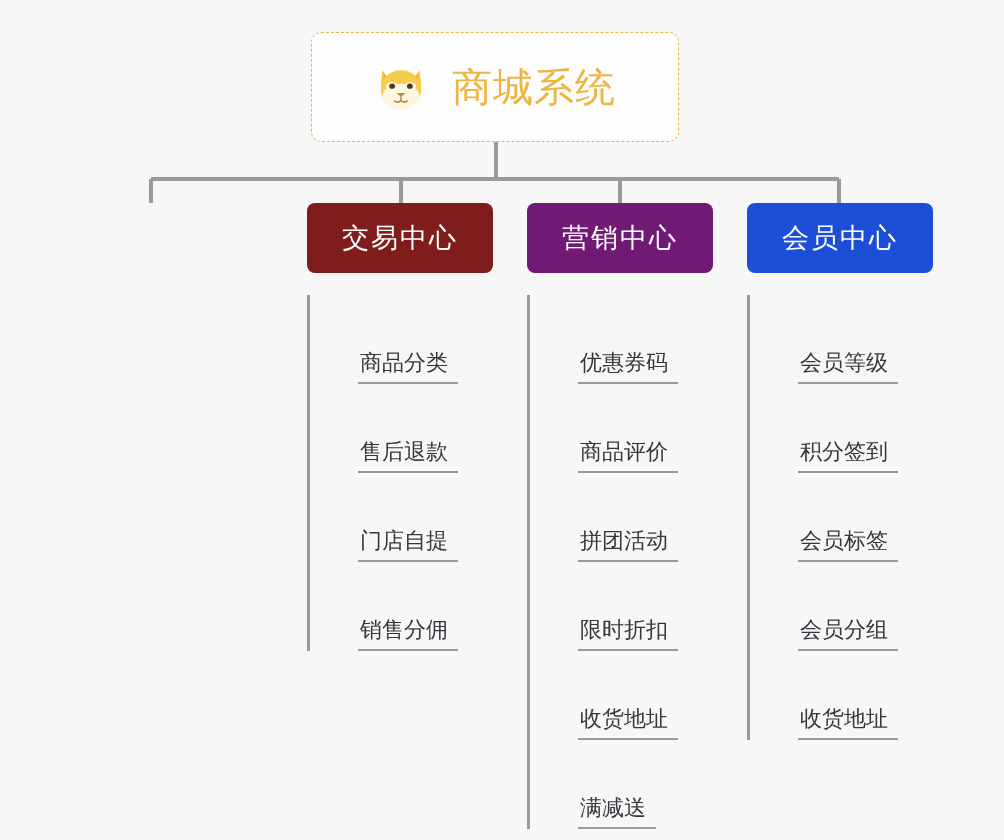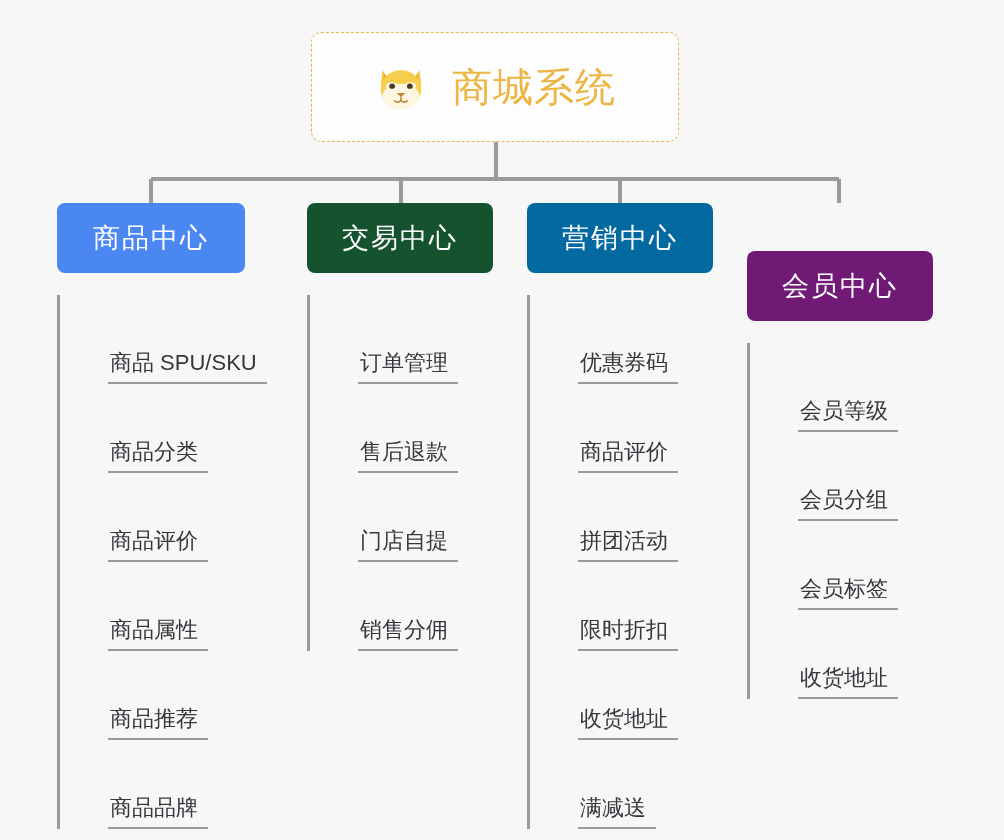--- a/index.html
+++ b/index.html
@@ -99,23 +99,23 @@
     white-space: nowrap;
   }
 
   
   .branch-1 { left: 57px;  width: 188px; }
   .branch-2 { left: 307px; width: 186px; }
   .branch-3 { left: 527px; width: 186px; }
   .branch-4 { left: 747px; width: 186px; }
 
   .branch-1 .branch-header { background: #4a87f0; }
-  .branch-2 .branch-header { background: #14532d; }
-  .branch-3 .branch-header { background: #0369a1; }
-  .branch-4 .branch-header { background: #701a75; margin-top: 48px; }
+  .branch-2 .branch-header { background: #7f1d1d; }
+  .branch-3 .branch-header { background: #701a75; }
+  .branch-4 .branch-header { background: #1d4ed8; }
 </style>
 </head>
 <body>
 
 <div id="diagram-root">
 
   <svg id="connectors" viewBox="0 0 1004 840" width="1004" height="840" xmlns="http://www.w3.org/2000/svg">
     <g stroke="#9a9a9a" stroke-width="4" fill="none" shape-rendering="crispEdges">
       <line x1="496" y1="142" x2="496" y2="179"></line>
       <line x1="151" y1="179" x2="839" y2="179"></line>
@@ -140,49 +140,26 @@
       <ellipse cx="21.5" cy="31" rx="3.4" ry="3.2" fill="#4a3a22"></ellipse>
       <ellipse cx="42.5" cy="31" rx="3.4" ry="3.2" fill="#4a3a22"></ellipse>
       <path d="M27 39 L37 39 L32 44 Z" fill="#b88a3c"></path>
       <path d="M32 44 L32 48" stroke="#b88a3c" stroke-width="2" fill="none"></path>
       <path d="M24 48 Q28 52 32 48" stroke="#b88a3c" stroke-width="2" fill="none"></path>
       <path d="M32 48 Q36 52 40 48" stroke="#b88a3c" stroke-width="2" fill="none"></path>
     </svg>
     <span class="root-title">商城系统</span>
   </div>
 
-  <div class="branch branch-1">
-    <div class="branch-header">商品中心</div>
-    <div class="branch-items">
-      <div class="branch-item">
-          <span class="branch-item-label">商品 SPU/SKU</span>
-        </div>
-      <div class="branch-item">
-          <span class="branch-item-label">商品分类</span>
-        </div>
-      <div class="branch-item">
-          <span class="branch-item-label">商品评价</span>
-        </div>
-      <div class="branch-item">
-          <span class="branch-item-label">商品属性</span>
-        </div>
-      <div class="branch-item">
-          <span class="branch-item-label">商品推荐</span>
-        </div>
-      <div class="branch-item">
-          <span class="branch-item-label">商品品牌</span>
-        </div>
-    </div>
-  </div>
 
   <div class="branch branch-2">
     <div class="branch-header">交易中心</div>
     <div class="branch-items">
       <div class="branch-item">
-          <span class="branch-item-label">订单管理</span>
+          <span class="branch-item-label">商品分类</span>
         </div>
       <div class="branch-item">
           <span class="branch-item-label">售后退款</span>
         </div>
       <div class="branch-item">
           <span class="branch-item-label">门店自提</span>
         </div>
       <div class="branch-item">
           <span class="branch-item-label">销售分佣</span>
         </div>
@@ -213,24 +190,27 @@
     </div>
   </div>
 
   <div class="branch branch-4">
     <div class="branch-header">会员中心</div>
     <div class="branch-items">
       <div class="branch-item">
           <span class="branch-item-label">会员等级</span>
         </div>
       <div class="branch-item">
+          <span class="branch-item-label">积分签到</span>
+        </div>
+      <div class="branch-item">
+          <span class="branch-item-label">会员标签</span>
+        </div>
+      <div class="branch-item">
           <span class="branch-item-label">会员分组</span>
         </div>
       <div class="branch-item">
-          <span class="branch-item-label">会员标签</span>
-        </div>
-      <div class="branch-item">
           <span class="branch-item-label">收货地址</span>
         </div>
     </div>
   </div>
 
 </div>
 
 </body></html>

